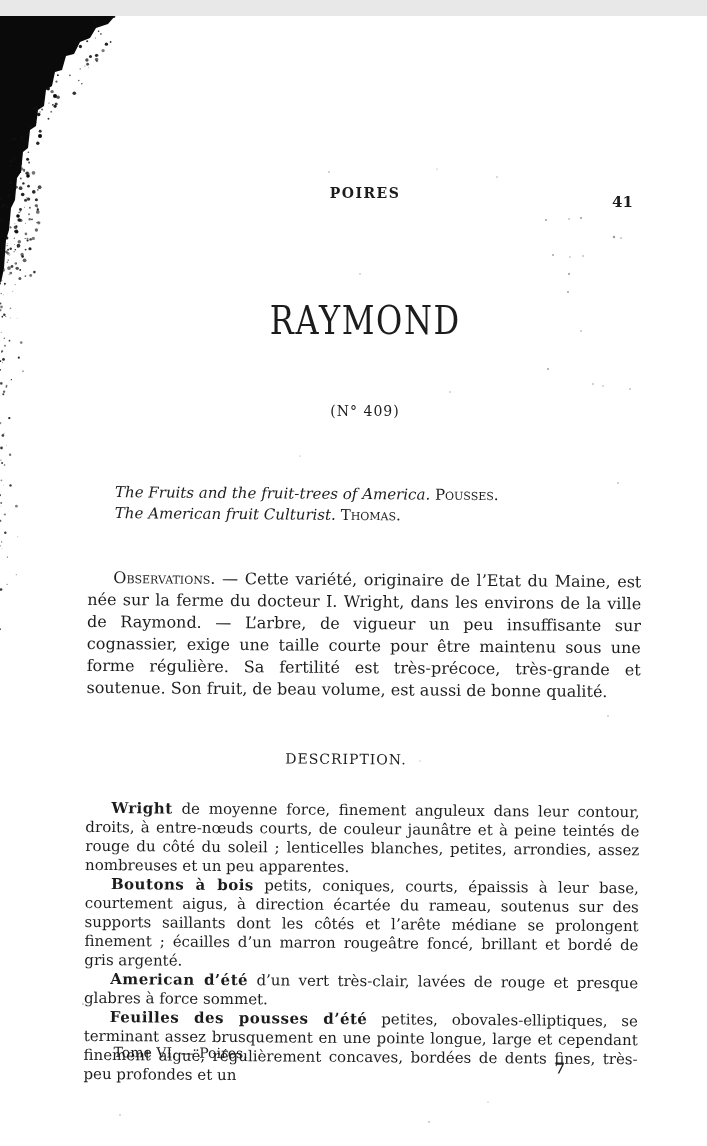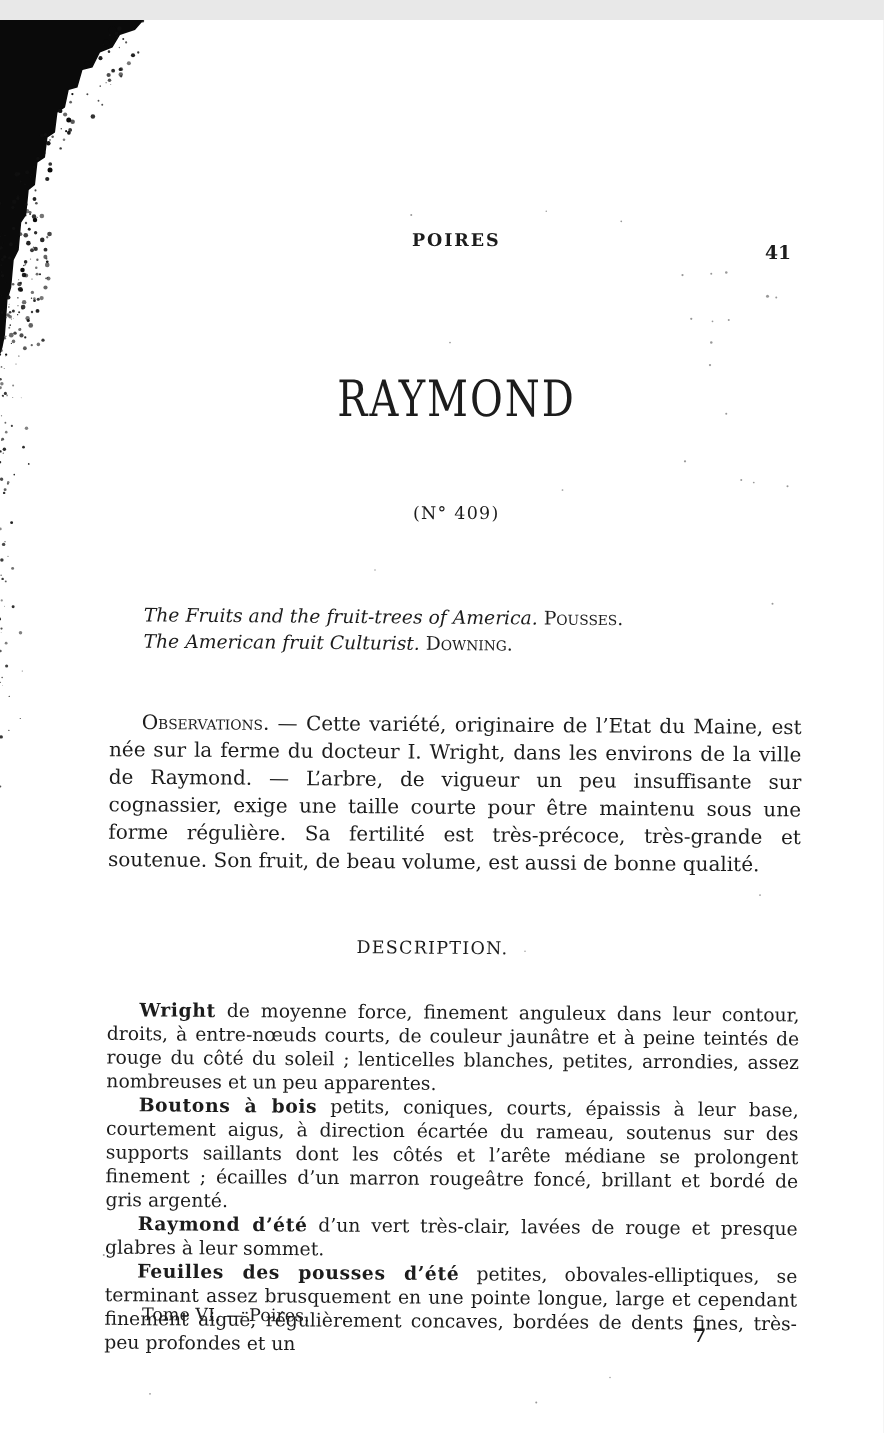--- a/index.html
+++ b/index.html
@@ -340,31 +340,31 @@
 
   <div class="abs main-title">
     <span>RAYMOND</span>
   </div>
   <div class="abs plate-number">(N° 409)</div>
 
   <div class="tilt">
 
     <div class="abs references">
       <div><span class="ref-work">The Fruits and the fruit-trees of America.</span> <span class="sc">Pousses.</span></div>
-      <div><span class="ref-work">The American fruit Culturist.</span> <span class="sc">Downing.</span></div>
+      <div><span class="ref-work">The American fruit Culturist.</span> <span class="sc">Thomas.</span></div>
     </div>
 
     <div class="abs observations"><span class="sc">Observations.</span> <span>— Cette variété, originaire de l’Etat du Maine, est née sur la ferme du docteur I. Wright, dans les environs de la ville de Raymond. — L’arbre, de vigueur un peu insuffisante sur cognassier, exige une taille courte pour être maintenu sous une forme régulière. Sa fertilité est très-précoce, très-grande et soutenue. Son fruit, de beau volume, est aussi de bonne qualité.</span></div>
 
     <div class="abs description-heading">DESCRIPTION.</div>
 
     <div class="abs description-body">
       <p><strong class="lead">Wright</strong> <span>de moyenne force, finement anguleux dans leur contour, droits, à entre-nœuds courts, de couleur jaunâtre et à peine teintés de rouge du côté du soleil ; lenticelles blanches, petites, arrondies, assez nombreuses et un peu apparentes.</span></p>
       <p><strong class="lead">Boutons à bois</strong> <span>petits, coniques, courts, épaissis à leur base, courtement aigus, à direction écartée du rameau, soutenus sur des supports saillants dont les côtés et l’arête médiane se prolongent finement ; écailles d’un marron rougeâtre foncé, brillant et bordé de gris argenté.</span></p>
-      <p><strong class="lead">Raymond d’été</strong> <span>d’un vert très-clair, lavées de rouge et presque glabres à leur sommet.</span></p>
+      <p><strong class="lead">American d’été</strong> <span>d’un vert très-clair, lavées de rouge et presque glabres à force sommet.</span></p>
       <p><strong class="lead">Feuilles des pousses d’été</strong> <span>petites, obovales-elliptiques, se terminant assez brusquement en une pointe longue, large et cependant finement aiguë, régulièrement concaves, bordées de dents fines, très-peu profondes et un</span></p>
     </div>
 
     <div class="abs footer-tome">Tome VI. — Poires.</div>
     <div class="abs footer-signature">7</div>
   </div>
 
 </div>
 
 </body></html>

